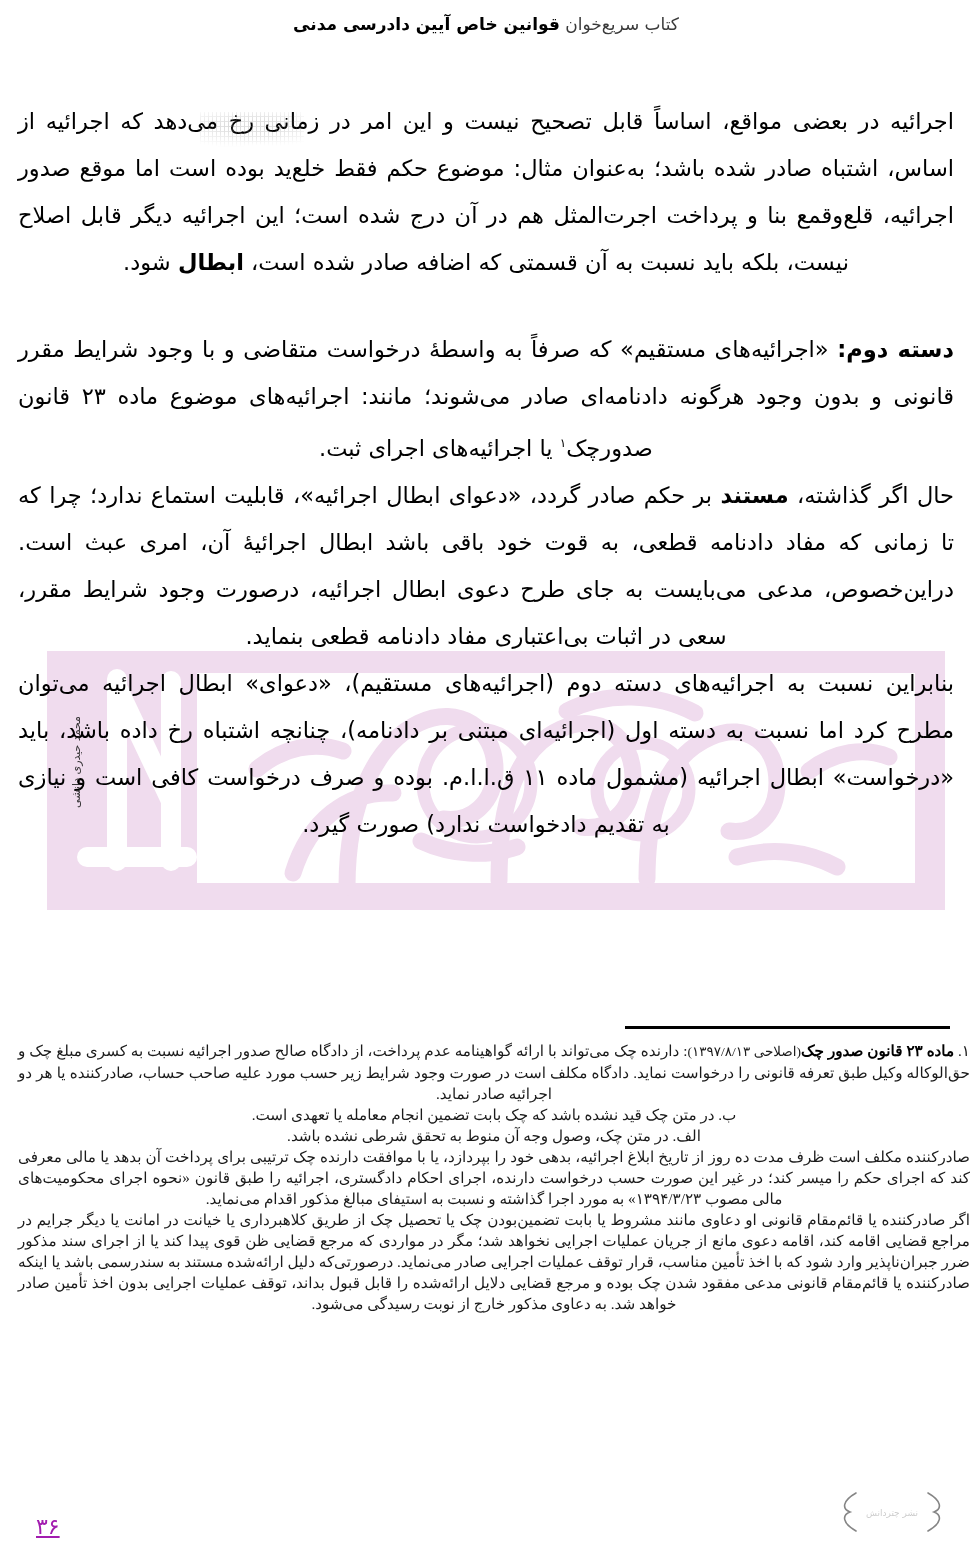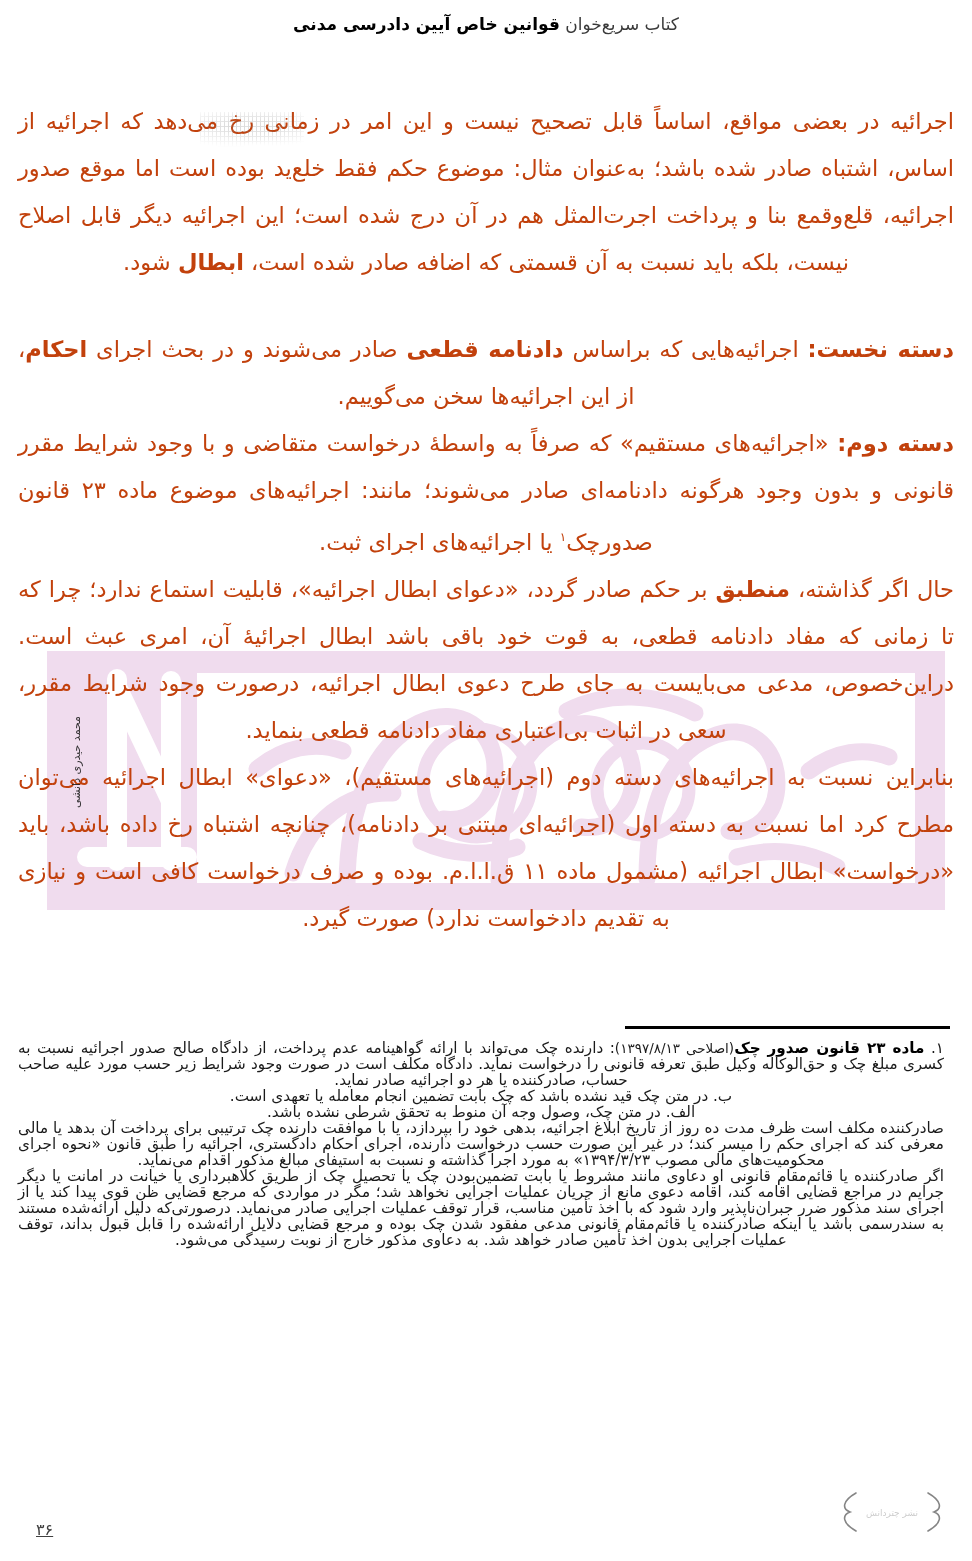--- a/index.html
+++ b/index.html
@@ -47,21 +47,21 @@
     position: absolute;
     top: 98px;
     right: 18px;
     left: 18px;
     z-index: 3;
   }
   p.para {
     margin: 0 0 0 0;
     font-size: 22.5px;
     line-height: 47px;
-    color: #c2410c;
+    color: #000000;
     text-align: justify;
     text-align-last: center;
     font-weight: 400;
     letter-spacing: 0px;
   }
   .gap-lg { height: 40px; }
   b, strong, .b { font-weight: 700; }
   sup.fn {
     font-size: 12px;
     vertical-align: super;
@@ -122,49 +122,50 @@
     top: 1026px;
     right: 22px;
     width: 325px;
     height: 3px;
     background: #000;
     z-index: 3;
   }
   .footnote {
     position: absolute;
     top: 1040px;
-    right: 28px;
+    right: 2px;
     left: 18px;
     z-index: 3;
     font-size: 15.2px;
-    line-height: 16px;
+    line-height: 21px;
     color: #1a1a1a;
     text-align: justify;
     text-align-last: center;
+    font-family: Liberation Serif, serif;
   }
   .footnote p { margin: 0; }
   .footnote .blk { margin-bottom: 0px; }
   .footnote .bold { font-weight: 700; color:#000; }
   .footnote .tiny { font-size: 13.5px; }
 
   
   .footer-ornament {
     position: absolute;
     bottom: 22px;
     left: 0; right: 0;
     z-index: 3;
     opacity: .55;
   }
   .footer-ornament svg { display: inline-block; }
   .page-number {
     position: absolute;
     bottom: 22px;
     left: 36px;
-    font-size: 16px;
-    color: #404040;
+    font-size: 22px;
+    color: #a21caf;
     z-index: 3;
     text-decoration: underline;
   }
 </style>
 </head>
 <body>
 
 <div class="page">
 
   <div class="running-header">
@@ -224,30 +225,27 @@
 
   <div class="body-area">
 
     <p class="para">
       <span>اجرائیه در بعضی مواقع، اساساً قابل تصحیح نیست و این امر در زمانی رخ می‌دهد که اجرائیه از اساس، اشتباه صادر شده باشد؛ به‌عنوان مثال: موضوع حکم فقط خلع‌ید بوده است اما موقع صدور اجرائیه، قلع‌وقمع بنا و پرداخت اجرت‌المثل هم در آن درج شده است؛ این اجرائیه دیگر قابل اصلاح نیست، بلکه باید نسبت به آن قسمتی که اضافه صادر شده است، </span><b>ابطال</b><span> شود.</span>
     </p>
 
     <div class="gap-lg"></div>
 
 
-    <p class="para">
-      <b>دسته نخست:</b><span> اجرائیه‌هایی که براساس </span><b>دادنامه قطعی</b><span> صادر می‌شوند و در بحث اجرای </span><b>احکام</b><span>، از این اجرائیه‌ها سخن می‌گوییم.</span>
-    </p>
 
     <p class="para">
       <b>دسته دوم:</b><span> «اجرائیه‌های مستقیم» که صرفاً به واسطهٔ درخواست متقاضی و با وجود شرایط مقرر قانونی و بدون وجود هرگونه دادنامه‌ای صادر می‌شوند؛ مانند: اجرائیه‌های موضوع ماده ۲۳ قانون صدورچک</span><sup class="fn">۱</sup><span> یا اجرائیه‌های اجرای ثبت.</span>
     </p>
 
     <p class="para">
-      <span>حال اگر گذاشته، </span><b>منطبق</b><span> بر حکم صادر گردد، «دعوای ابطال اجرائیه»، قابلیت استماع ندارد؛ چرا که تا زمانی که مفاد دادنامه قطعی، به قوت خود باقی باشد ابطال اجرائیهٔ آن، امری عبث است. دراین‌خصوص، مدعی می‌بایست به جای طرح دعوی ابطال اجرائیه، درصورت وجود شرایط مقرر، سعی در اثبات بی‌اعتباری مفاد دادنامه قطعی بنماید.</span>
+      <span>حال اگر گذاشته، </span><b>مستند</b><span> بر حکم صادر گردد، «دعوای ابطال اجرائیه»، قابلیت استماع ندارد؛ چرا که تا زمانی که مفاد دادنامه قطعی، به قوت خود باقی باشد ابطال اجرائیهٔ آن، امری عبث است. دراین‌خصوص، مدعی می‌بایست به جای طرح دعوی ابطال اجرائیه، درصورت وجود شرایط مقرر، سعی در اثبات بی‌اعتباری مفاد دادنامه قطعی بنماید.</span>
     </p>
 
     <p class="para">بنابراین نسبت به اجرائیه‌های دسته دوم (اجرائیه‌های مستقیم)، «دعوای» ابطال اجرائیه می‌توان مطرح کرد اما نسبت به دسته اول (اجرائیه‌ای مبتنی بر دادنامه)، چنانچه اشتباه رخ داده باشد، باید «درخواست» ابطال اجرائیه (مشمول ماده ۱۱ ق.ا.ا.م. بوده و صرف درخواست کافی است و نیازی به تقدیم دادخواست ندارد) صورت گیرد.</p>
   </div>
 
   <div class="fn-rule"></div>
 
   <div class="footnote">
     <p class="blk">
       <span>۱.</span>

